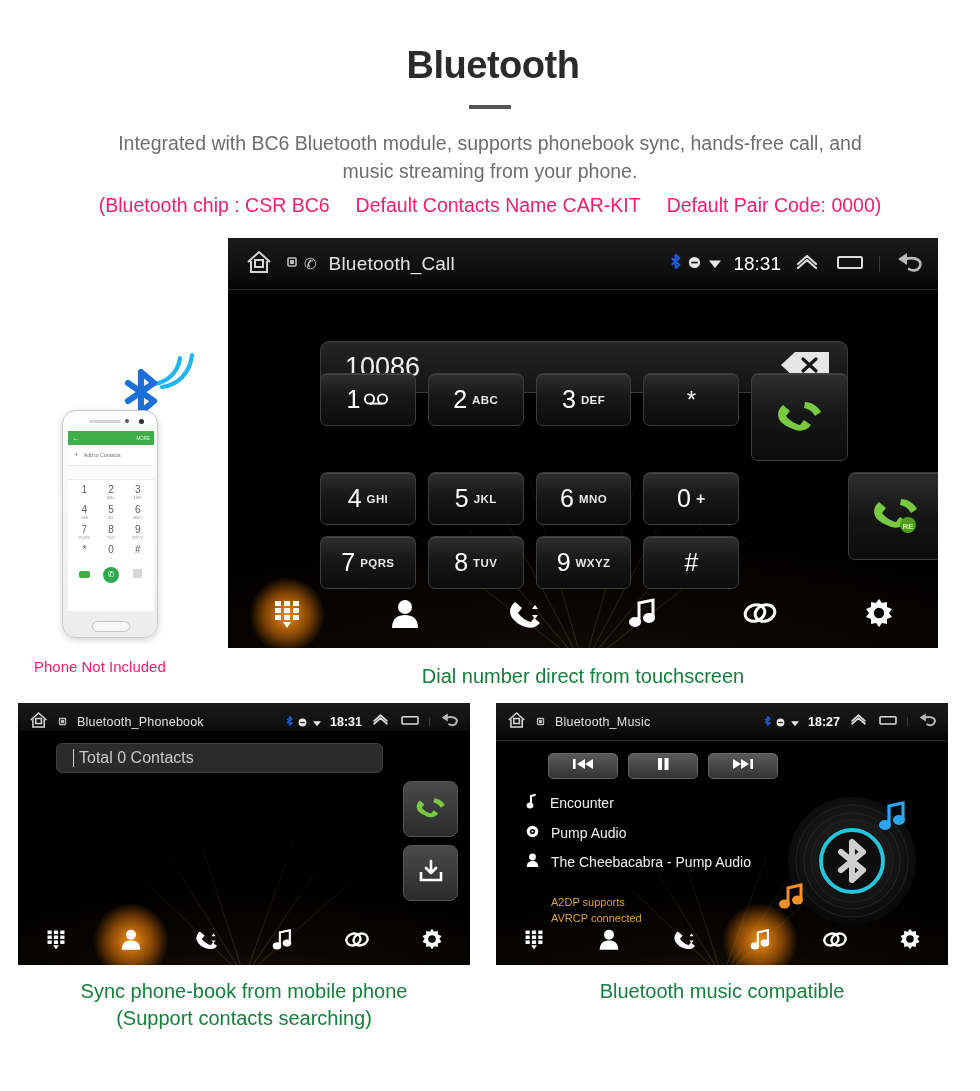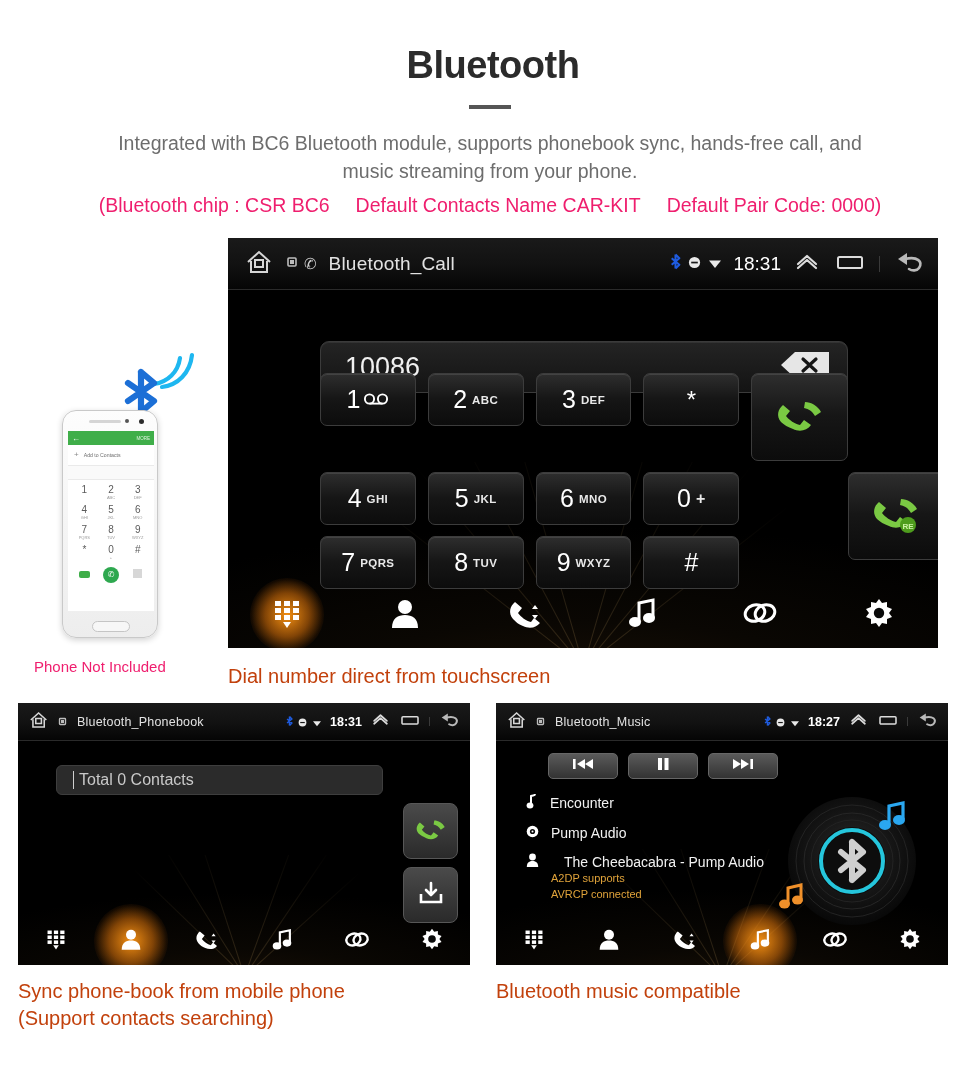--- a/index.html
+++ b/index.html
@@ -104,21 +104,21 @@
   .navitem { flex:1; display:flex; align-items:center; justify-content:center; position:relative; height:100%; }
   .navitem.active::before {
     content:""; position:absolute; left:50%; top:50%;
     width: 74px; height: 74px; transform: translate(-50%,-50%);
     background: radial-gradient(circle, rgba(255,150,20,.95) 0%, rgba(230,120,10,.55) 42%, rgba(150,70,0,.12) 68%, rgba(0,0,0,0) 78%);
     border-radius:50%;
   }
   .navitem svg, .navitem .ic { position:relative; z-index:2; }
 
   .caption {
-    color:#c2410c; font-size: 20px; line-height:1.35;
+    text-align:center; color:#15803d; font-size: 20px; line-height:1.35;
   }
 
   
   .phone-shell {
     position:absolute;
     background: linear-gradient(180deg,#fdfdfd,#ededed);
     border: 1px solid #c9c9c9;
     border-radius: 14px;
     box-shadow: 0 2px 6px rgba(0,0,0,.18);
   }
@@ -524,21 +524,21 @@
       <span class="sb-sep"></span>
       <span style="margin-left:9px;">
         <svg width="23" height="17" viewBox="0 0 34 24">
           <path d="M4 9 L13 3 L13 15 Z" fill="#b9b9b9"></path>
           <path d="M11 9 C24 6 29 12 25 18 C23 21 18 21 15 19" fill="none" stroke="#b9b9b9" stroke-width="3" stroke-linecap="round"></path>
         </svg>
       </span>
     </span>
   </div>
 
-  <div class="screen-body" style="top:50px;">
+  <div class="screen-body" style="top:28px;">
     <div class="rays">
       <i style="transform:rotate(-46deg)"></i>
         <i style="transform:rotate(-32deg)"></i>
       <i style="transform:rotate(-18deg)"></i>
         <i style="transform:rotate(20deg)"></i>
       <i style="transform:rotate(34deg)"></i>
         <i style="transform:rotate(48deg)"></i>
     </div>
 
     <div style="position:absolute;left:38px;top:12px;width:327px;height:30px;background:#2b2b2b;border:1px solid #3e3e3e;border-radius:6px;display:flex;align-items:center;padding-left:16px;">
@@ -776,21 +776,21 @@
       <div style="display:flex;align-items:center;gap:12px;margin-bottom:11px;">
         <span>
           <svg width="13" height="13" viewBox="0 0 13 13">
               <circle cx="6.5" cy="6.5" r="5.8" fill="#fff"></circle>
               <circle cx="6.5" cy="6.5" r="2.6" fill="#0a0a0a"></circle>
               <circle cx="6.5" cy="6.5" r="1" fill="#fff"></circle>
             </svg>
         </span>
         <span style="color:#f2f2f2;font-size:14px;">Pump Audio</span>
       </div>
-      <div style="display:flex;align-items:center;gap:25px;margin-bottom:0;">
+      <div style="display:flex;align-items:center;gap:12px;margin-bottom:24px;">
         <span>
           <svg width="13" height="14" viewBox="0 0 13 14">
               <circle cx="6.5" cy="4" r="3.4" fill="#fff"></circle>
               <path d="M0.8 14 C0.8 9.4 3.6 8 6.5 8 C9.4 8 12.2 9.4 12.2 14 Z" fill="#fff"></path>
             </svg>
         </span>
         <span style="color:#f2f2f2;font-size:14px;">The Cheebacabra - Pump Audio</span>
       </div>
       <div style="color:#e0a33a;font-size:11px;margin-left:25px;line-height:1.45;">A2DP supports</div>
       <div style="color:#e0a33a;font-size:11px;margin-left:25px;line-height:1.45;">AVRCP connected</div>

